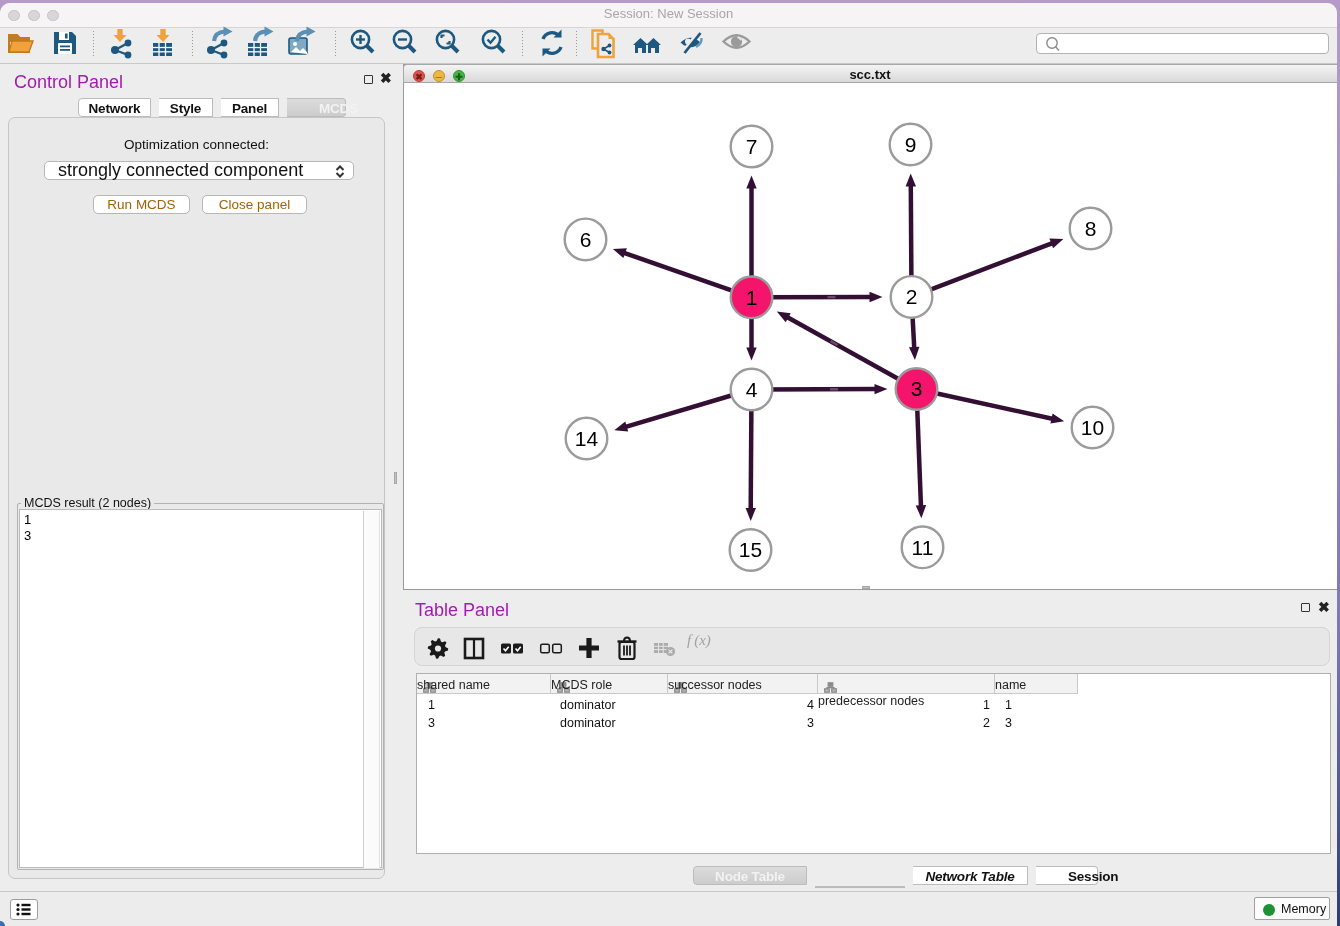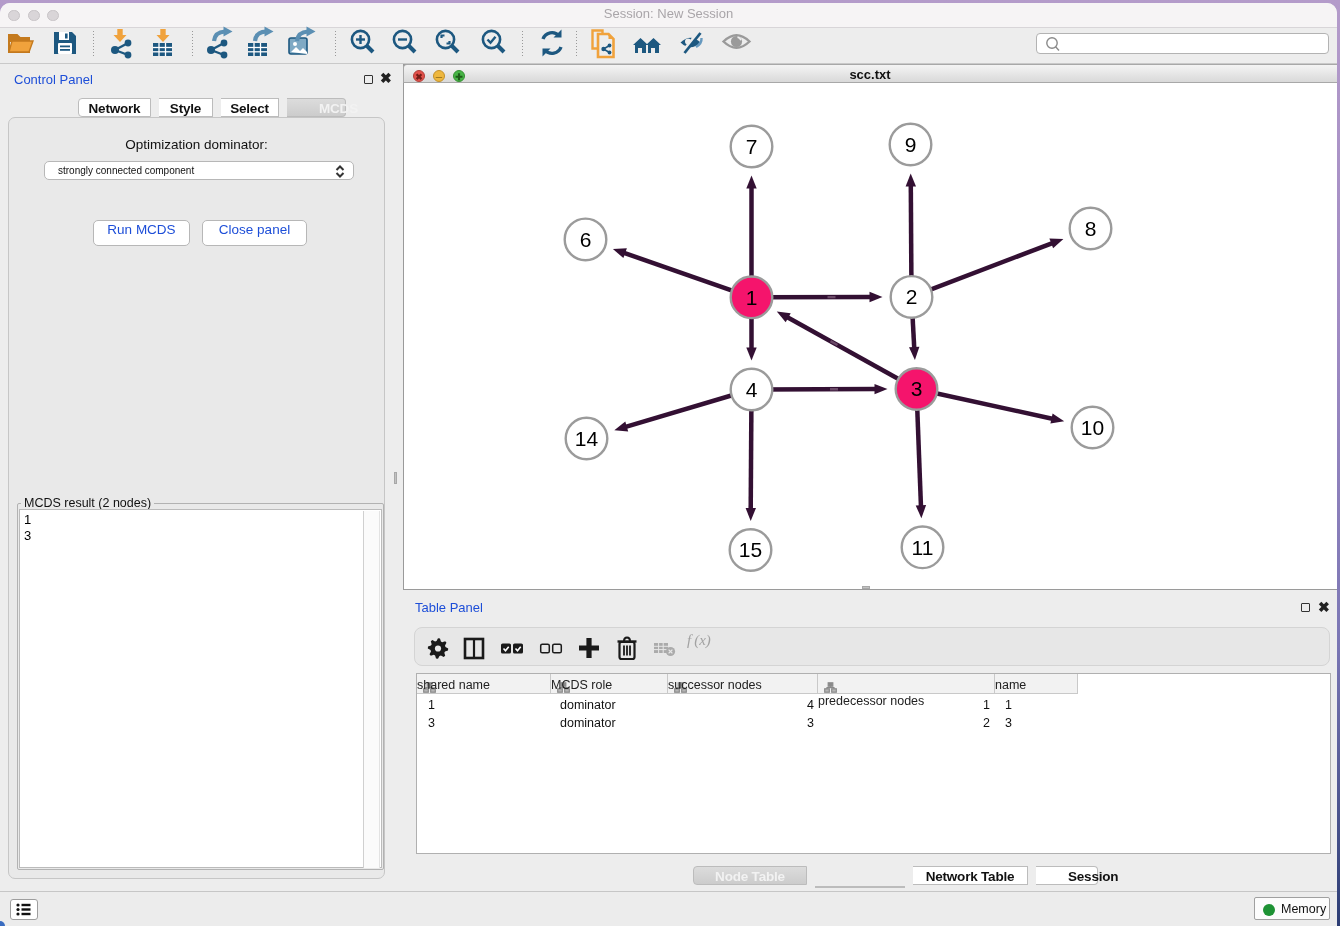--- a/index.html
+++ b/index.html
@@ -18,36 +18,36 @@
             font-size:13px; color:#a9a5a9; }
   
   #toolbar { position:absolute; left:0; top:28px; width:1337px; height:36px;
              background:#ededed; border-bottom:1px solid #c9c9c9; }
   .tsep { position:absolute; top:3px; height:27px; width:1px;
           background-image:repeating-linear-gradient(180deg,#999 0 1px,transparent 1px 3px); }
   .ticon { position:absolute; top:-2px; width:34px; height:34px; }
   #search { position:absolute; left:1036px; top:33px; width:293px; height:21px;
             background:#fff; border:1px solid #b3b3b3; border-radius:4px; }
   
-  .paneltitle { font-size:13px; color:#1d4ed8; }
+  .paneltitle { font-size:18px; color:#a21caf; }
   .floatbtn { position:absolute; width:9px; height:9px; border:1.5px solid #333; border-radius:1px; }
   .xbtn { position:absolute; font-size:14px; font-weight:700; color:#222; }
   .seg { position:absolute; display:flex; height:19px;gap:8px; }
   .seg div { border:1px solid #bcbcbc; border-left:none; background:#fff; color:#111;
              font-size:13.5px; font-weight:700; letter-spacing:-0.2px; text-align:center; line-height:19px; }
   .seg div:first-child { border-left:1px solid #bcbcbc; border-radius:4px 0 0 4px; }
   .seg div:last-child { border-radius:0 4px 4px 0;padding-left:32px; }
   .seg div.sel { background:linear-gradient(180deg,#dcdcdc,#cccccc); color:#f2f2f2; }
   #tabbody { position:absolute; left:8px; top:117px; width:377px; height:762px;
              background:#e9e9e9; border:1px solid #c6c6c6; border-radius:7px; }
   #combo { position:absolute; left:44px; top:161px; width:310px; height:19px; background:#fff;
-           border:1px solid #b7b7b7; border-radius:5px; font-size:10px; color:#111;
+           border:1px solid #b7b7b7; border-radius:5px; font-size:18px; color:#111;
            line-height:17px; padding-left:13px; }
-  .btn { position:absolute; height:26px; background:#fff; border:1px solid #b7b7b7;
-         border-radius:5px; font-size:13.5px; color:#1d4ed8; text-align:center; line-height:17px;margin-top:25px; }
+  .btn { position:absolute; height:19px; background:#fff; border:1px solid #b7b7b7;
+         border-radius:5px; font-size:13.5px; color:#a16207; text-align:center; line-height:17px; }
   
   #netwin { position:absolute; left:403px; top:64px; width:934px; height:526px;
             border:1px solid #9a9a9a; border-right:none; background:#fff; }
   #nettitle { position:absolute; left:403px; top:64px; width:934px; height:19px;
               background:linear-gradient(180deg,#f4f4f4,#d9d9d9); border:1px solid #a8a8a8;
               border-right:none; border-radius:4px 0 0 0; }
   .tl { position:absolute; top:70px; width:12px; height:12px; border-radius:50%;
         text-align:center; font-size:9px; font-weight:700; line-height:12px; }
   
   #ttoolbar { position:absolute; left:414px; top:627px; width:916px; height:39px;
@@ -194,24 +194,24 @@
     </svg>
   </div>
 
 <div class="abs paneltitle" style="left:14px; top:72px;">Control Panel</div>
 <div class="floatbtn" style="left:364px; top:75px;"></div>
 <div class="xbtn" style="left:380px; top:70px;">✖</div>
 <div id="tabbody"></div>
 <div class="seg" style="left:78px; top:98px;">
   <div style="width:73px;">Network</div>
   <div style="width:54px;">Style</div>
-  <div style="width:58px;">Select</div>
+  <div style="width:58px;">Panel</div>
   <div class="sel" style="width:59px;">MCDS</div>
 </div>
-<div class="abs" style="left:8px; top:137px; width:377px; text-align:center; font-size:13.5px; color:#111;">Optimization dominator:</div>
+<div class="abs" style="left:8px; top:137px; width:377px; text-align:center; font-size:13.5px; color:#111;">Optimization connected:</div>
 <div id="combo">strongly connected component
   <svg style="position:absolute; right:7px; top:2px;" width="12" height="15" viewBox="0 0 12 15">
     <path d="M2.5 6 L6 2.5 L9.5 6" fill="none" stroke="#333" stroke-width="2"></path>
     <path d="M2.5 9 L6 12.5 L9.5 9" fill="none" stroke="#333" stroke-width="2"></path>
   </svg>
 </div>
 <div class="btn" style="left:93px; top:195px; width:97px;">Run MCDS</div>
 <div class="btn" style="left:202px; top:195px; width:105px;">Close panel</div>
 
 <div class="abs" style="left:17px; top:503px; width:367px; height:367px; border:1px solid #b2b2b2; border-radius:2px;"></div>
@@ -381,21 +381,21 @@
 <div class="cell" style="left:588px; top:23.5px;">1</div>
 <div class="cell" style="left:11px; top:41.5px;">3</div>
 <div class="cell" style="left:143px; top:41.5px;">dominator</div>
 <div class="cell" style="left:251px; top:41.5px; width:146px; text-align:right;">3</div>
 <div class="cell" style="left:401px; top:41.5px; width:172px; text-align:right;">2</div>
 <div class="cell" style="left:588px; top:41.5px;">3</div>
 </div>
 <div class="seg" style="left:693px; top:866px;">
   <div class="sel" style="width:114px;">Node Table</div>
   <div style="width:90px;margin-top:20px;">Edge Table</div>
-  <div style="width:115px;">Network Table</div>
+  <div style="width:115px;font-style:italic;">Network Table</div>
   <div style="width:62px;">Session</div>
 </div>
 <div id="statusbar"></div>
 <div class="abs" style="left:10px; top:899px; width:28px; height:21px; background:#fff; border:1px solid #9e9e9e; border-radius:3px;">
   <svg width="26" height="19" viewBox="0 0 26 19">
     <circle cx="7" cy="5" r="1.6" fill="#111"></circle>
       <rect x="10.5" y="3.8" width="9" height="2.4" fill="#111"></rect>
     <circle cx="7" cy="9.5" r="1.6" fill="#111"></circle>
       <rect x="10.5" y="8.3" width="9" height="2.4" fill="#111"></rect>
     <circle cx="7" cy="14" r="1.6" fill="#111"></circle>

